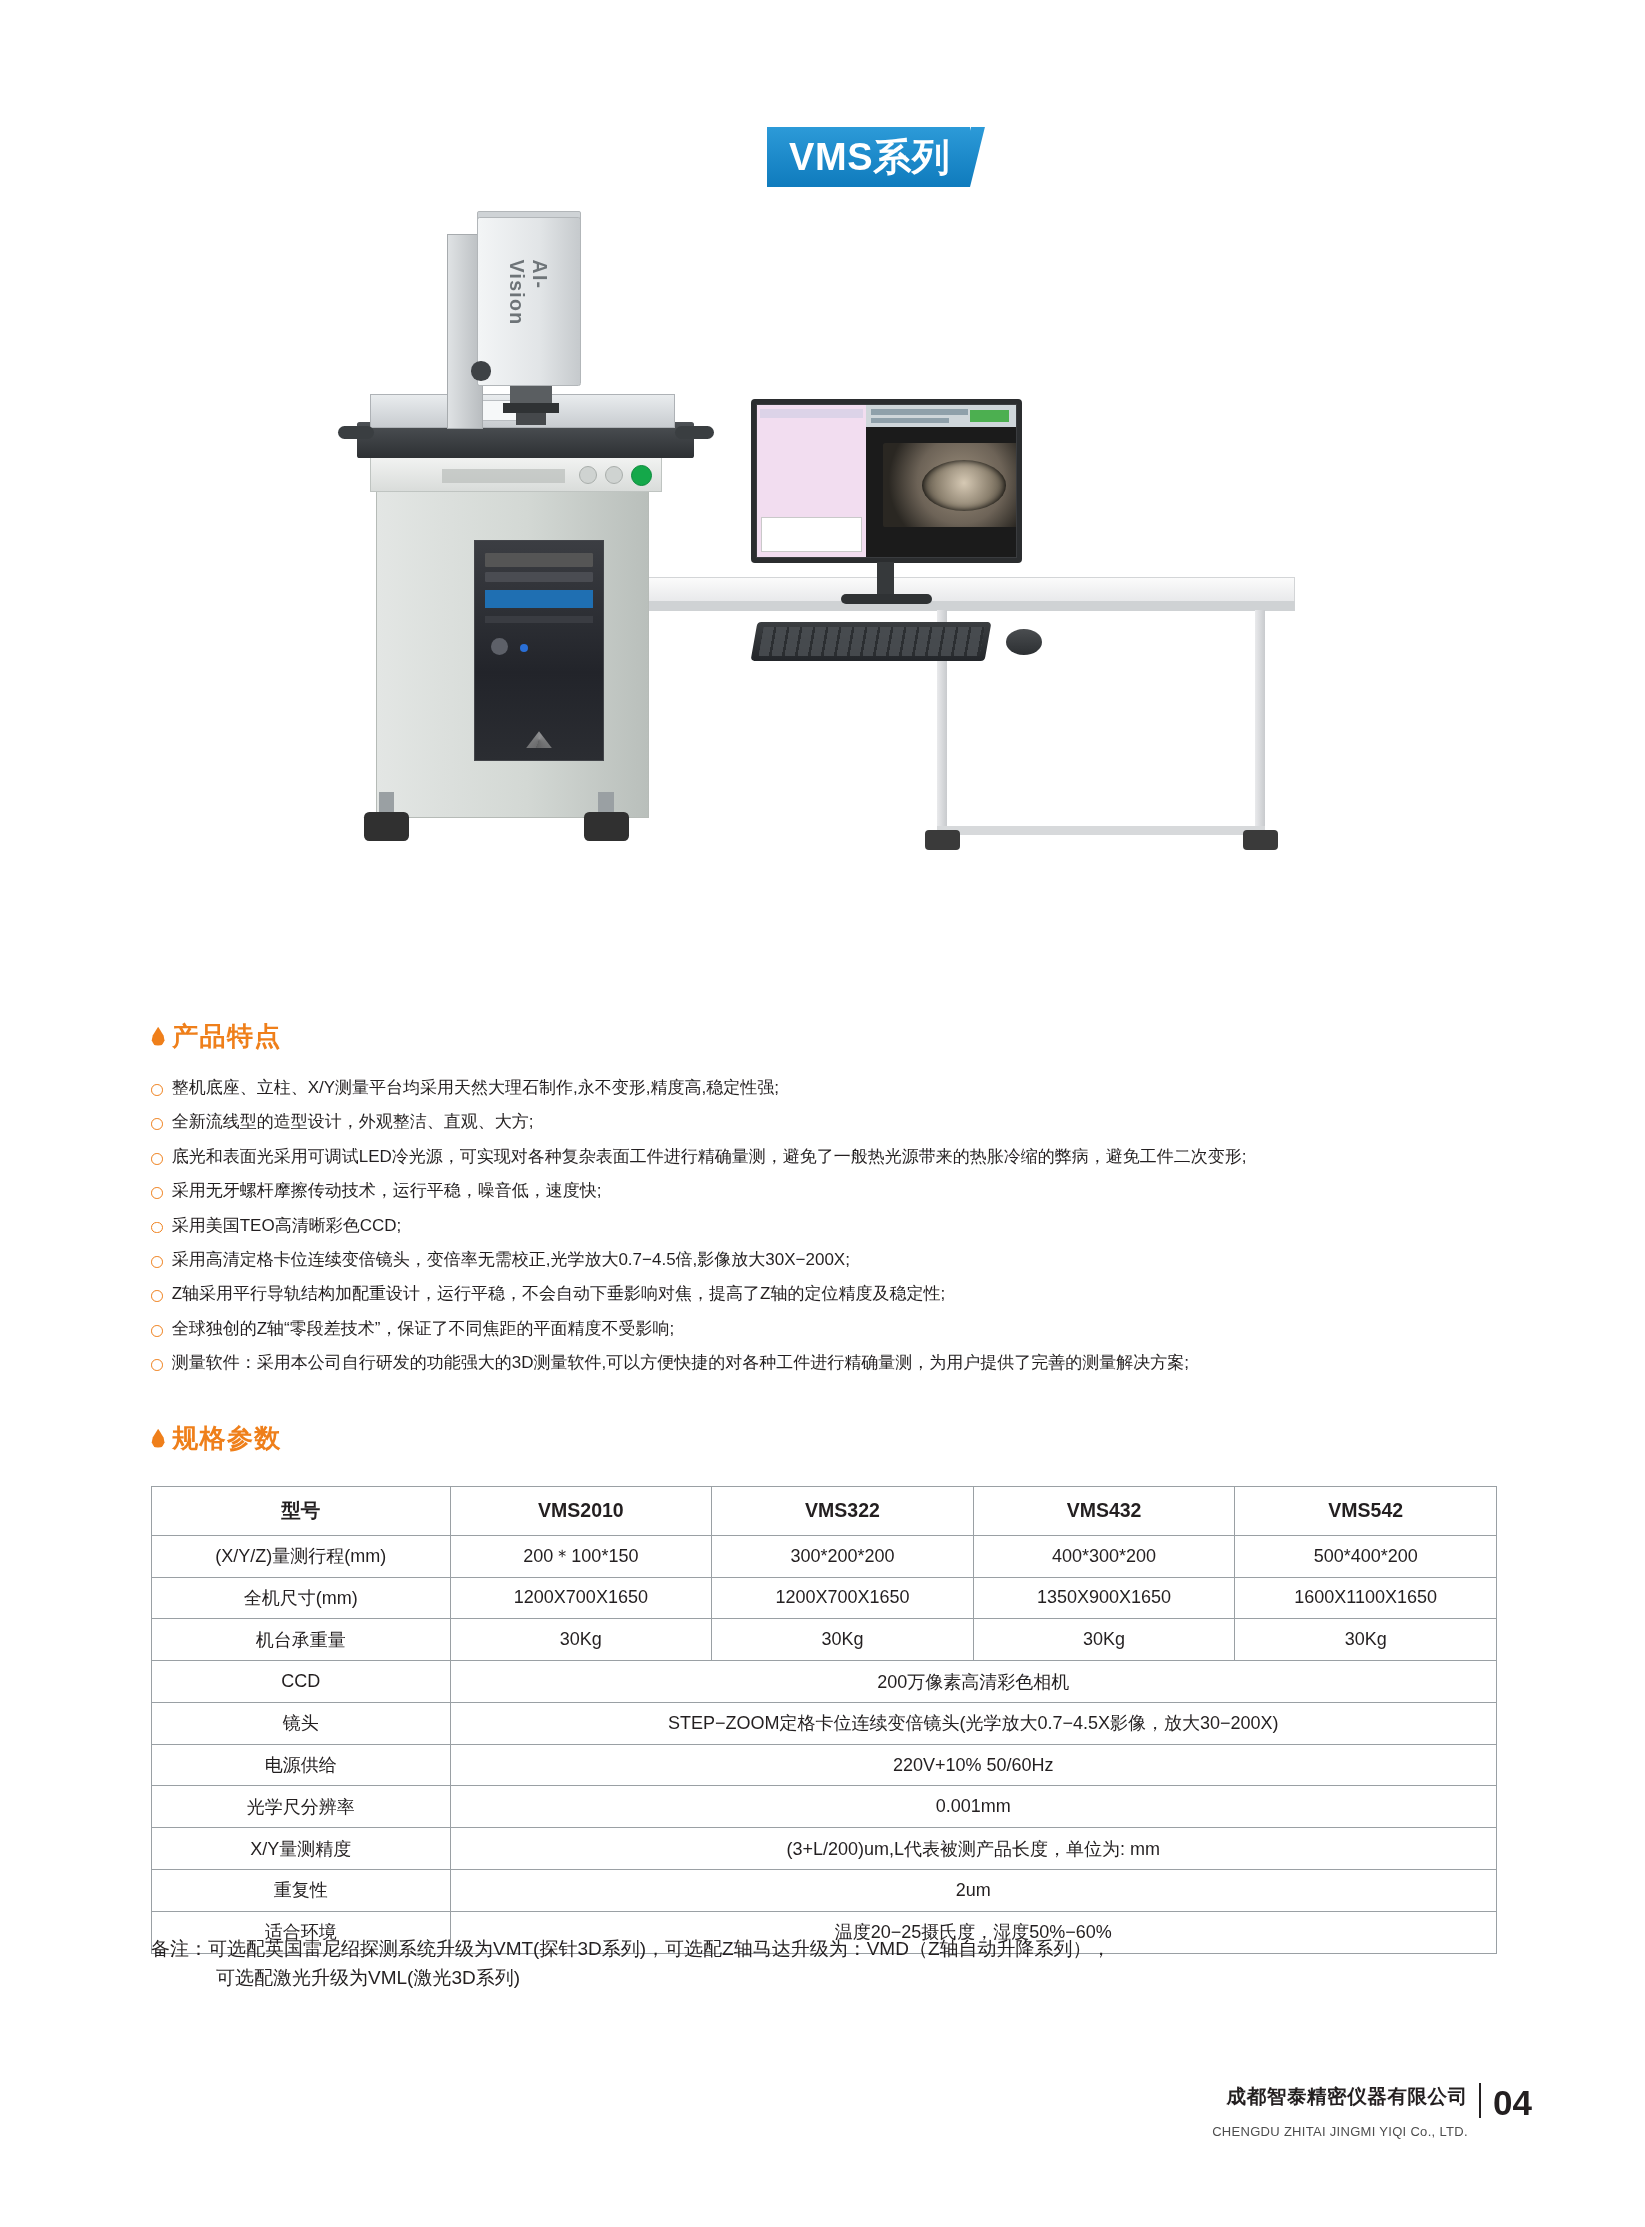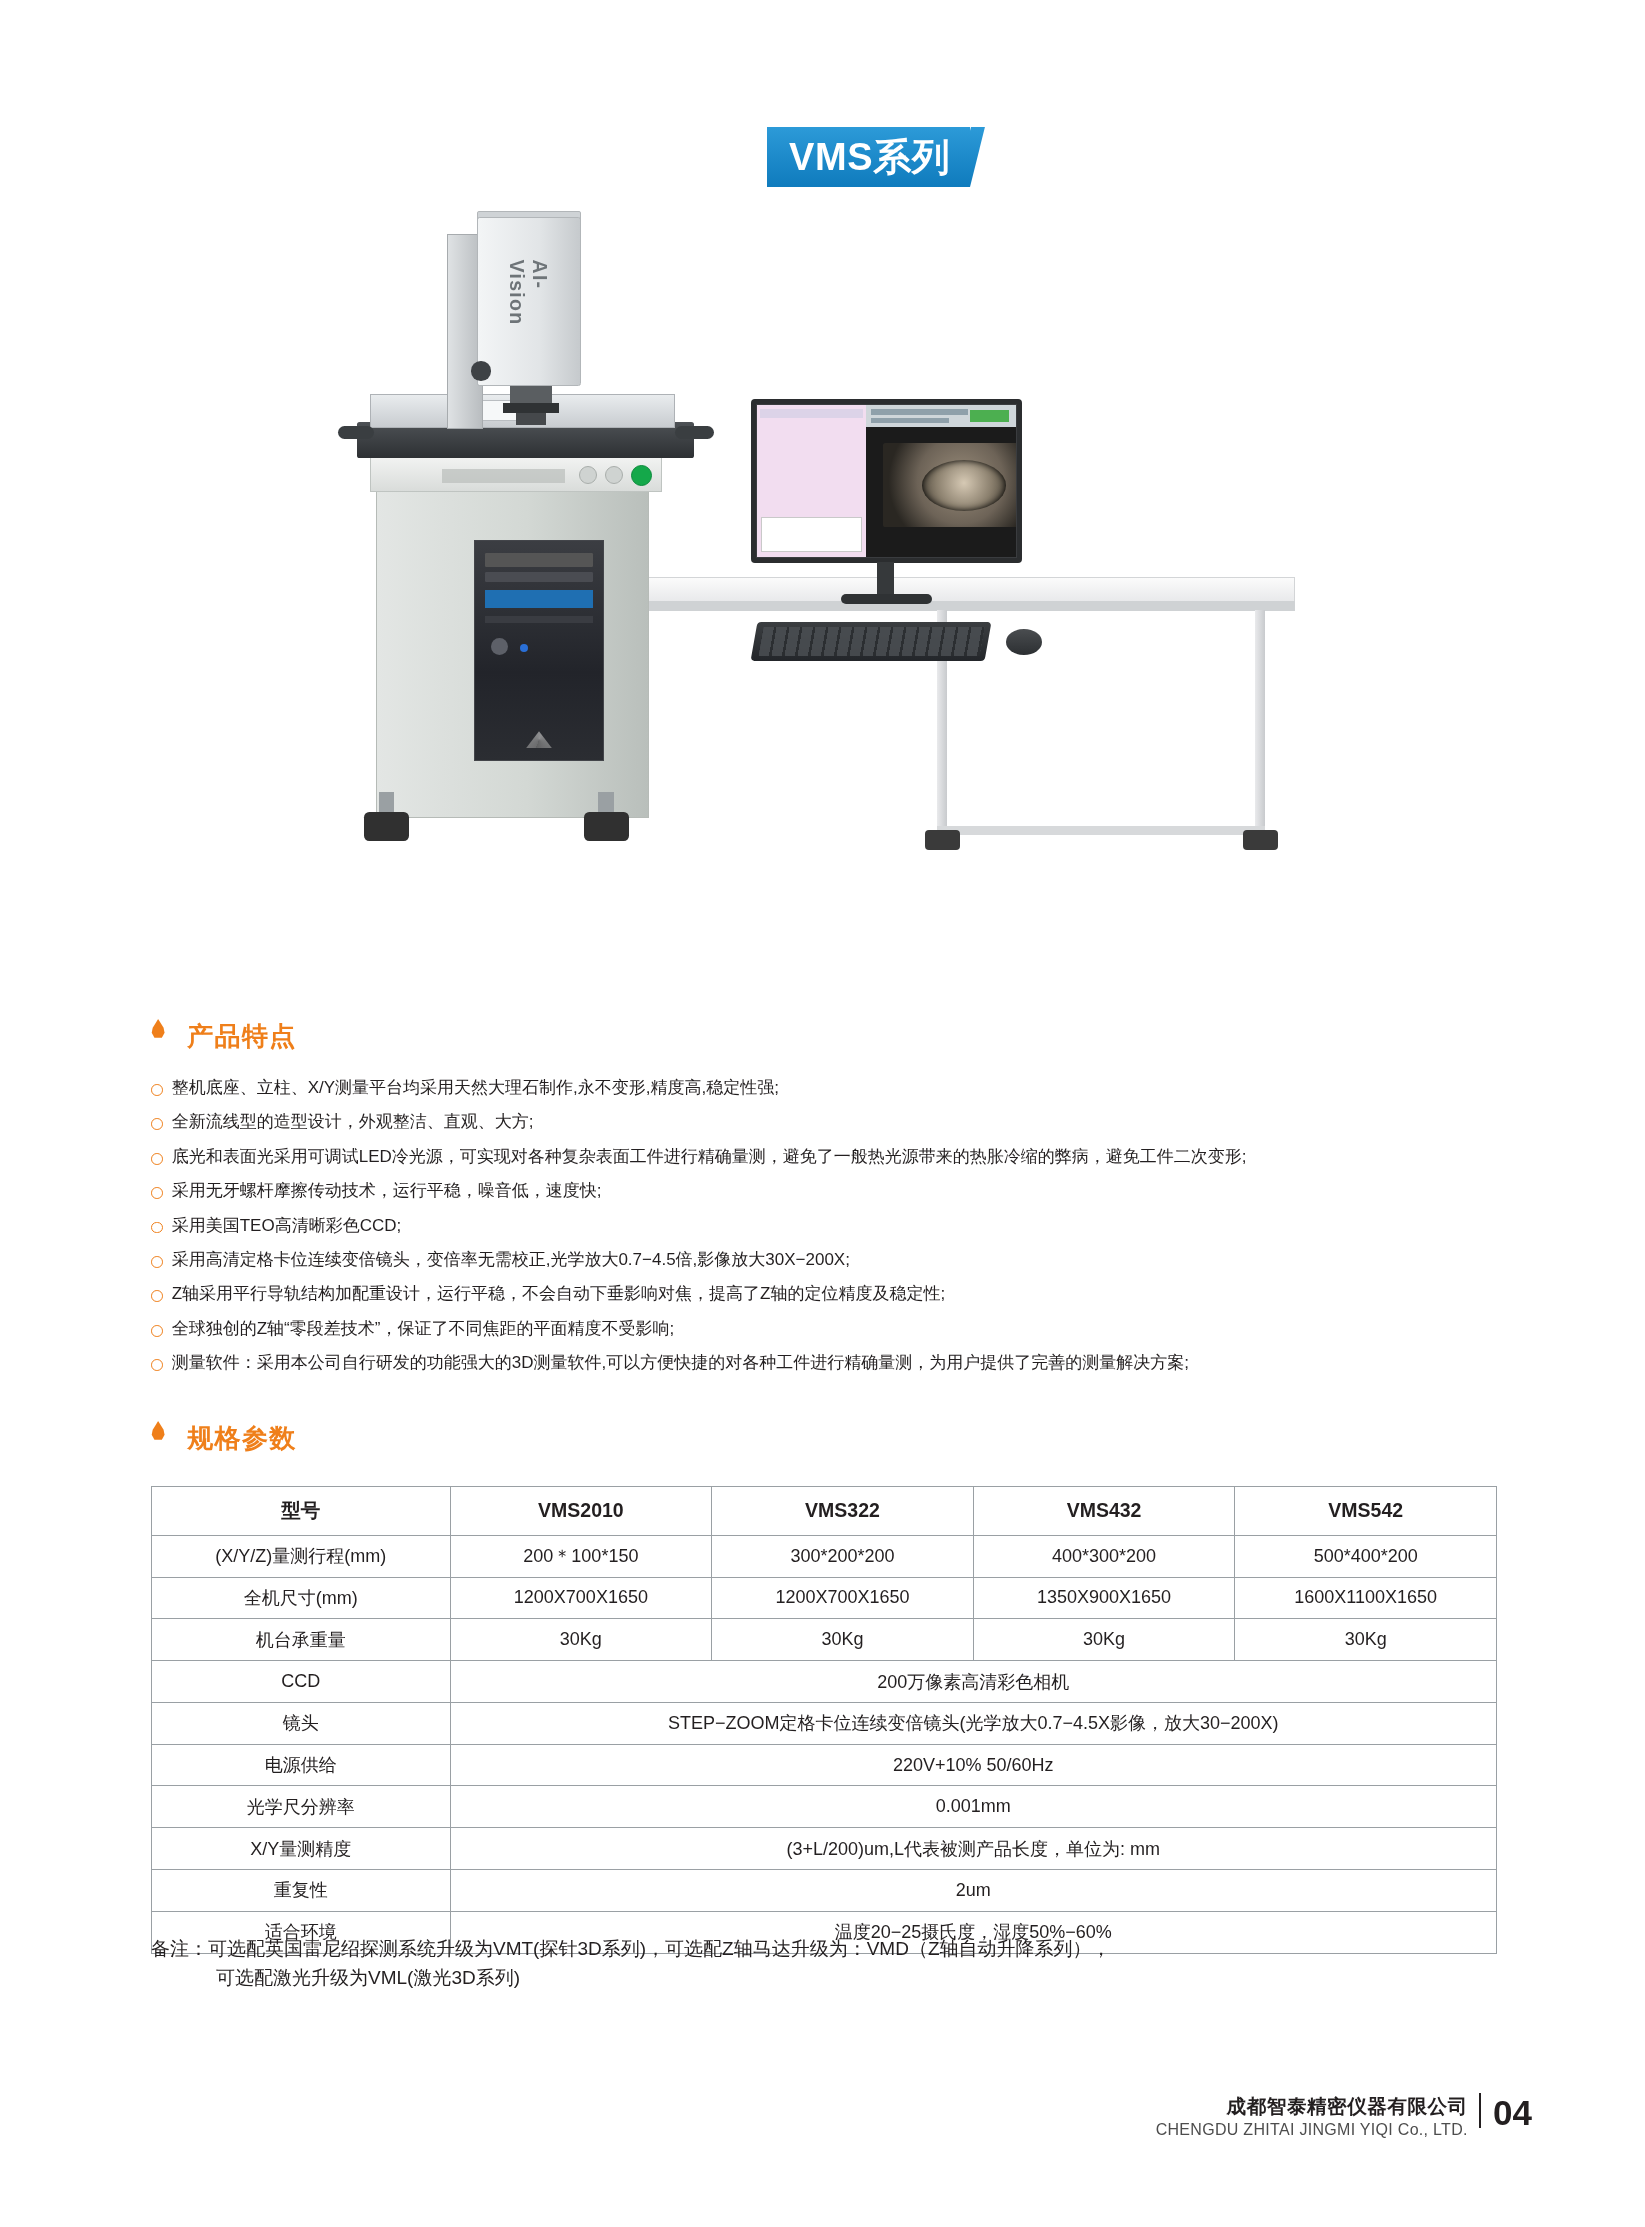--- a/index.html
+++ b/index.html
@@ -225,21 +225,21 @@
     opacity:.85;
   }
   .mouse {
     position:absolute; left: 656px; top: 421px; width: 36px; height: 26px;
     border-radius: 18px/13px; background: linear-gradient(180deg,#4a4d50,#2c2f32);
   }
 
   
   .sec {
     position: absolute;
-    display:flex; align-items:flex-start; gap: 22px;
+    display:flex; align-items:center; gap: 7px;
   }
   .drop {
     width: 14.3px; height: 19.5px;
     background: #ef7f1a;
     border-radius: 50% 50% 50% 50% / 70% 70% 30% 30%;
     clip-path: polygon(50% 0%, 88% 45%, 95% 70%, 76% 96%, 24% 96%, 5% 70%, 12% 45%);
   }
   .sec-title {
     font-size: 26px; font-weight: bold; color: #ef7f1a; letter-spacing: 1.3px;
   }
@@ -311,21 +311,21 @@
 
   
   .footer {
     position:absolute;
     right: 114px;
     bottom: 88px;
     display:flex; align-items:flex-start; gap: 11.7px;
   }
   .footer-txt { text-align:right; }
   .footer-cn { font-size: 19.5px; font-weight:bold; color:#231f20; letter-spacing:0.6px;}
-  .footer-en { font-size: 16px; color:#4d4d4d; letter-spacing:0.3px; margin-top:1px;}
+  .footer-en { font-size: 13px; color:#4d4d4d; letter-spacing:0.3px; margin-top:14px;}
   .footer-bar { width:1.9px; height:35px; background:#231f20; }
   .footer-page { font-size: 35px; font-weight:bold; color:#231f20; }
 </style>
 </head>
 <body>
 
 <div class="page">
 
   <div class="banner">
     <div class="banner-left">VMS系列</div>

